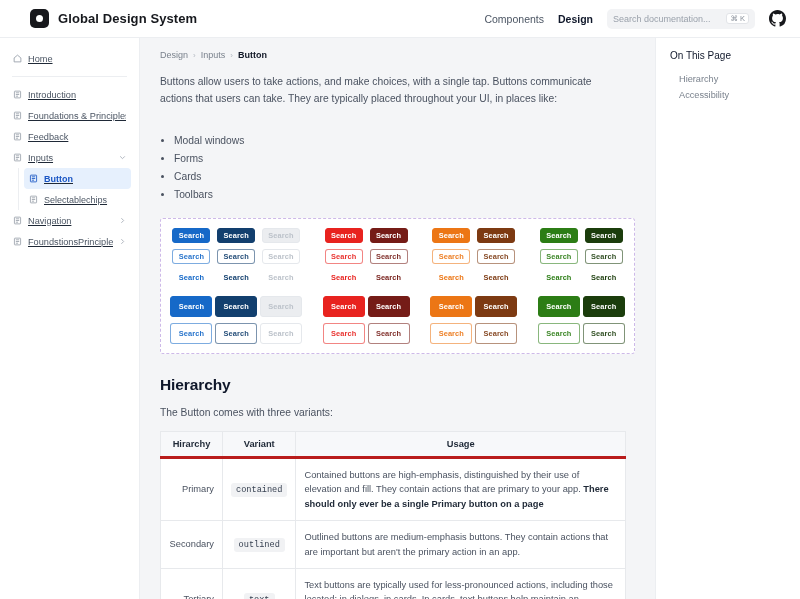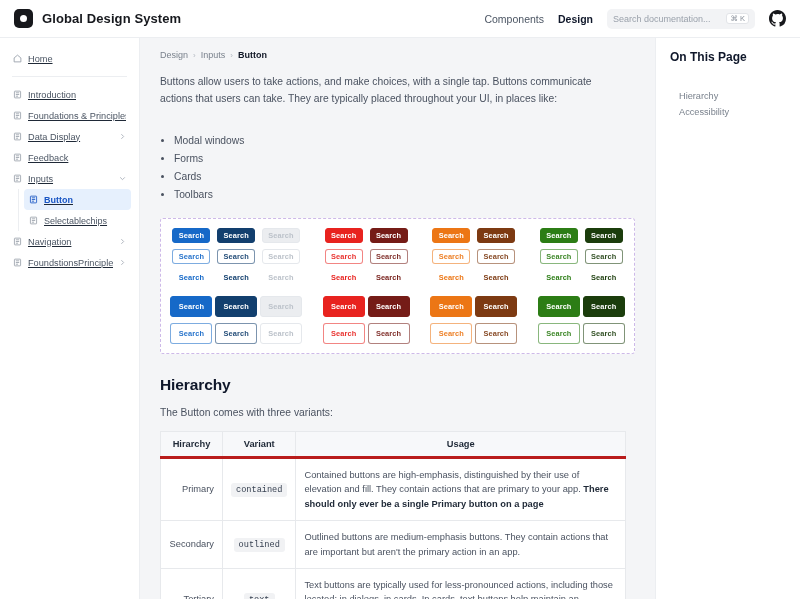--- a/index.html
+++ b/index.html
@@ -15,21 +15,21 @@
   .topbar {
     height: 38px;
     background: #ffffff;
     border-bottom: 1px solid #eceef1;
     display: flex;
     align-items: center;
     padding: 0 14px;
     position: relative;
     z-index: 5;
   }
-  .brand { display: flex; align-items: center; gap: 9px; }
+  .brand { display: flex; align-items: center; gap: 9px; margin-left: 16px; }
   .brand-logo {
     width: 19px; height: 19px;
     background: #17181c;
     border-radius: 5px;
     display: flex; align-items: center; justify-content: center;
   }
   .brand-logo .dot {
     width: 7px; height: 7px; border-radius: 50%;
     background: #ffffff;
   }
@@ -175,21 +175,21 @@
   }
   .bold-inline { font-weight: 700; color: #1f2937; }
 
   
   .toc {
     width: 145px; flex: 0 0 145px;
     background: #ffffff;
     border-left: 1px solid #eceef1;
     padding: 12px 14px;
   }
-  .toc-title { font-size: 12px; font-weight: 700; color: #0f172a; margin-bottom: 24px; }
+  .toc-title { font-size: 10px; font-weight: 400; color: #0f172a; margin-bottom: 10px; }
   .toc-link {
     font-size: 9.2px; color: #7a828d;
     padding: 3px 0 3px 9px; cursor: pointer;
   }
 </style>
 </head>
 <body>
 
 <div class="topbar">
   <div class="brand">
@@ -231,30 +231,20 @@
     </div>
 
     <div class="nav-item">
       <svg class="nav-icon" viewBox="0 0 16 16" fill="none" stroke="currentColor" stroke-width="1.5">
           <rect x="2.5" y="2" width="11" height="12" rx="1"></rect>
           <path d="M5 5h6M5 8h6M5 11h4"></path>
         </svg>
       <span class="label">Foundations &amp; Principles</span>
     </div>
 
-    <div class="nav-item">
-      <svg class="nav-icon" viewBox="0 0 16 16" fill="none" stroke="currentColor" stroke-width="1.5">
-          <rect x="2.5" y="2" width="11" height="12" rx="1"></rect>
-          <path d="M5 5h6M5 8h6M5 11h4"></path>
-        </svg>
-      <span class="label">Data Display</span>
-      <svg class="nav-chevron" viewBox="0 0 12 12" fill="none" stroke="currentColor" stroke-width="1.7">
-          <path d="M4.5 2.5L8 6l-3.5 3.5" stroke-linecap="round" stroke-linejoin="round"></path>
-        </svg>
-    </div>
 
     <div class="nav-item">
       <svg class="nav-icon" viewBox="0 0 16 16" fill="none" stroke="currentColor" stroke-width="1.5">
           <rect x="2.5" y="2" width="11" height="12" rx="1"></rect>
           <path d="M5 5h6M5 8h6M5 11h4"></path>
         </svg>
       <span class="label">Feedback</span>
     </div>
 
     <div class="nav-item">

